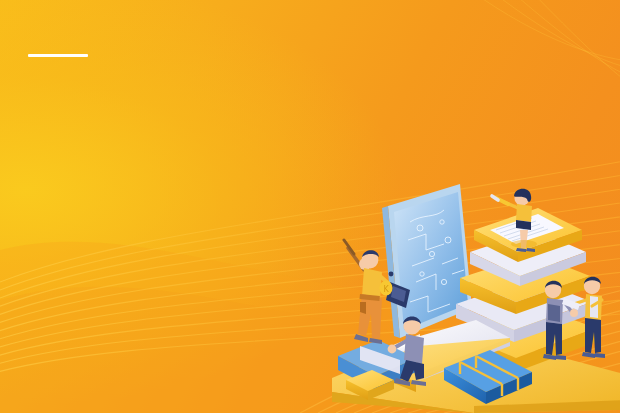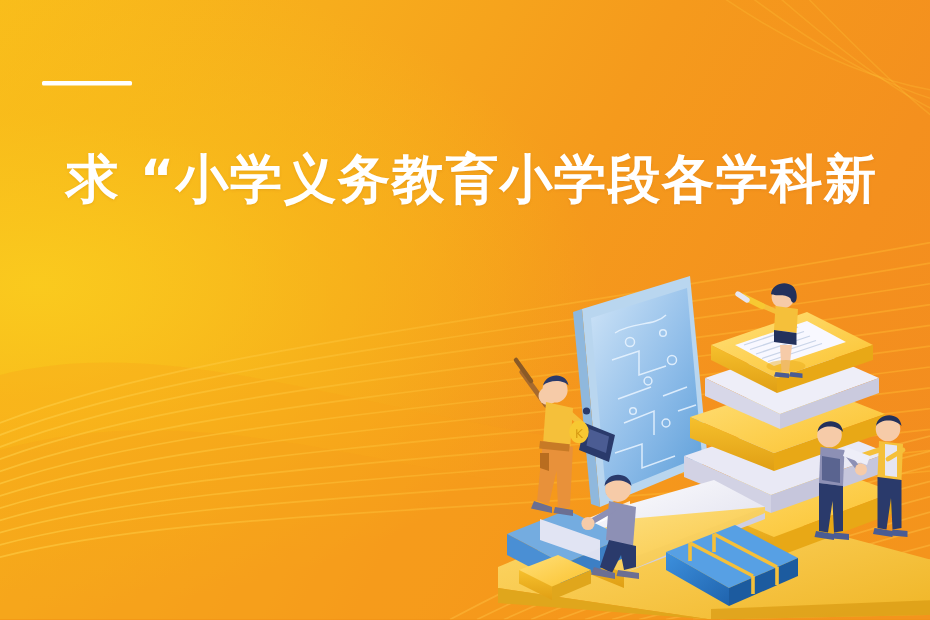--- a/index.html
+++ b/index.html
@@ -96,21 +96,20 @@
         <path d="M470,-10 C540,40 600,60 640,62"></path>
         <path d="M490,-10 C560,44 610,66 640,70"></path>
         <path d="M510,-10 C578,50 618,74 640,80"></path>
         <path d="M530,-10 C594,56 624,82 640,90"></path>
       </g>
     </svg>
   </div>
 
   <div class="rule"></div>
 
-  <div class="headline">求 “小学义务教育小学段各学科新</div>
 
   <div class="illu">
     <svg viewBox="0 0 300 235" aria-hidden="true">
       <defs>
         <linearGradient id="tabScreen" x1="0" y1="0" x2="1" y2="1">
           <stop offset="0" stop-color="#cfe4f7"></stop>
           <stop offset="0.55" stop-color="#8fbde9"></stop>
           <stop offset="1" stop-color="#5c9ed9"></stop>
         </linearGradient>
         <linearGradient id="goldTop" x1="0" y1="0" x2="1" y2="1">

